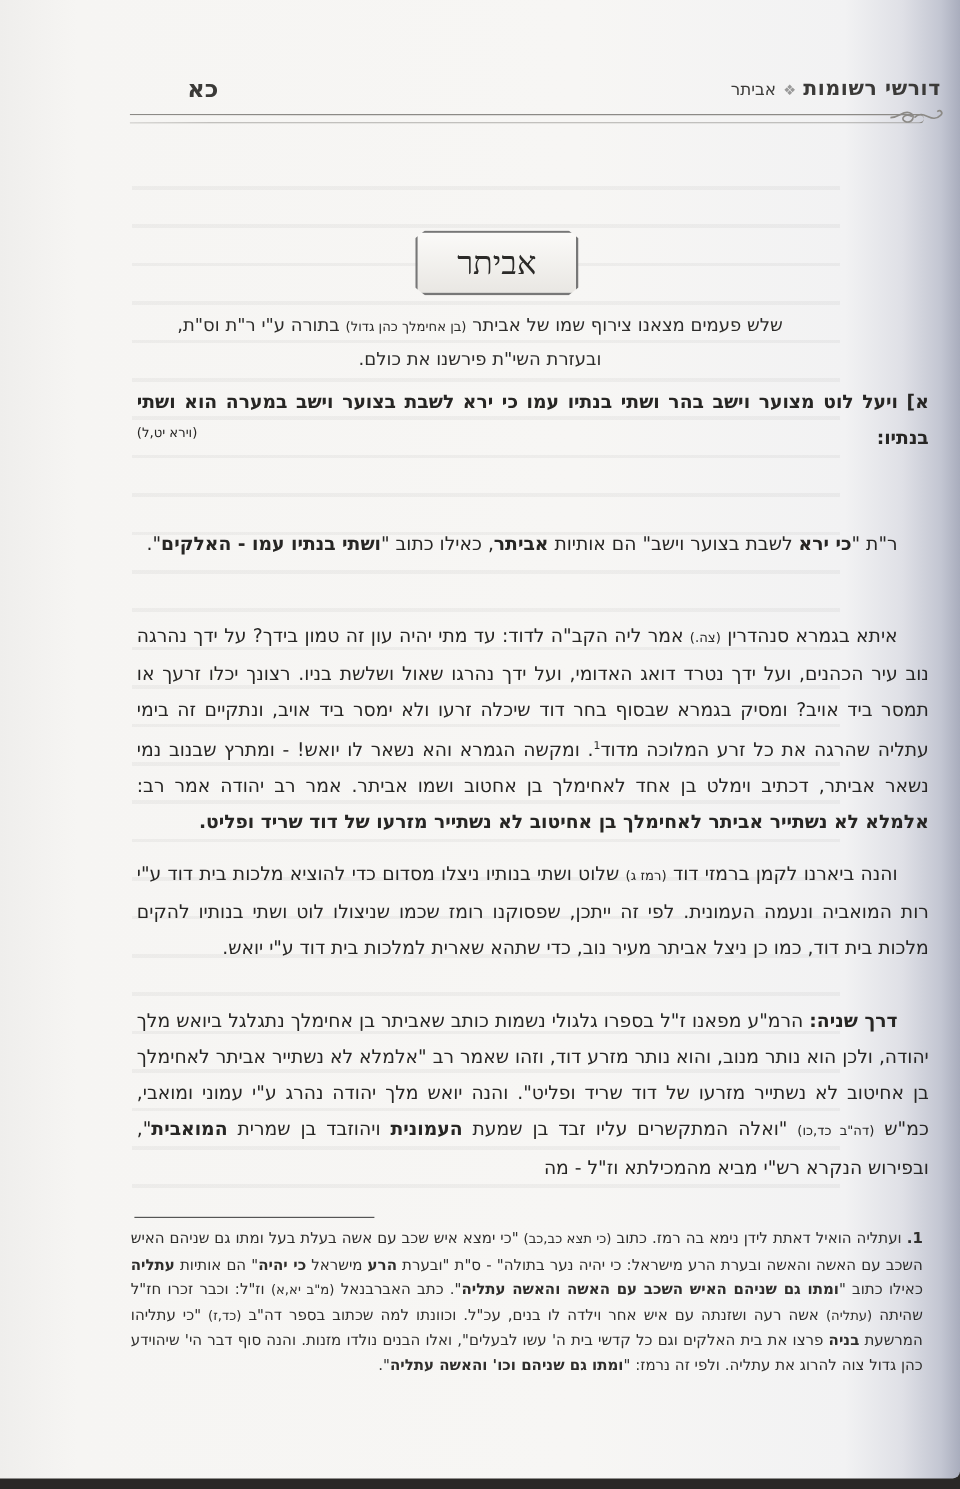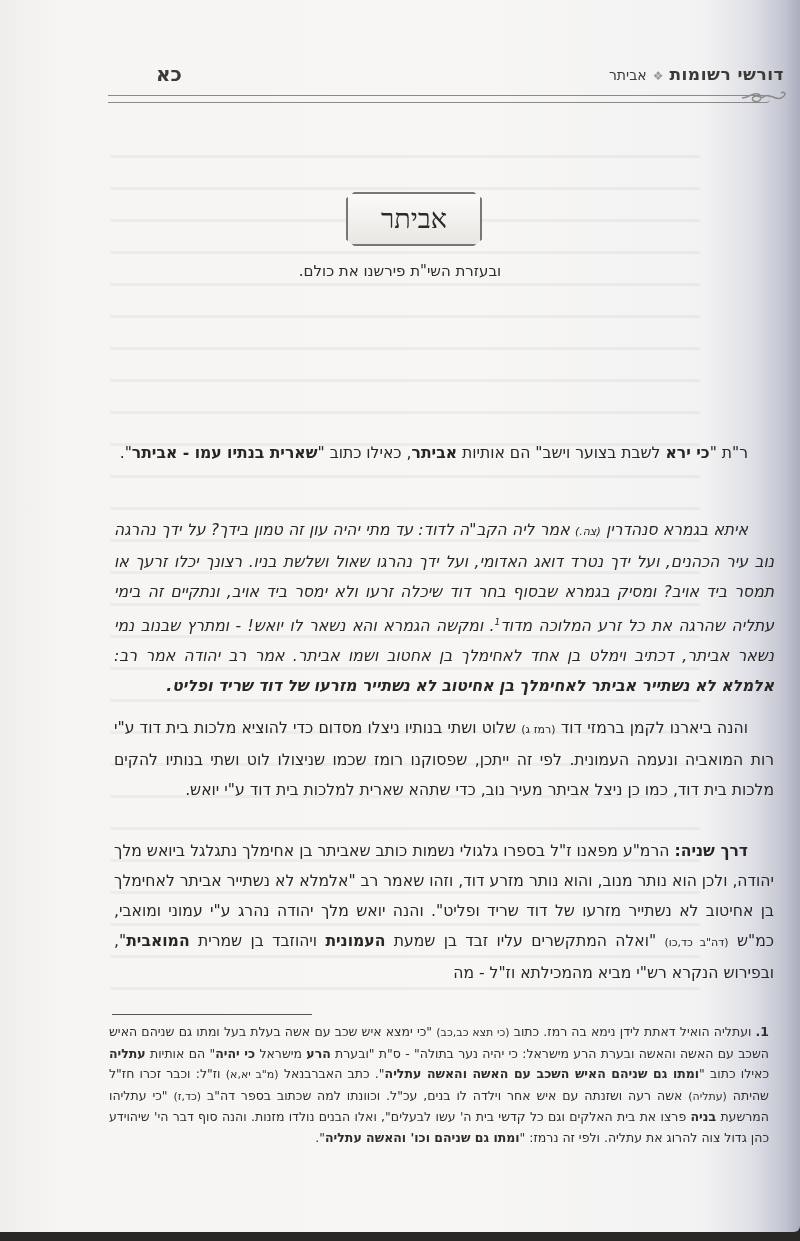--- a/index.html
+++ b/index.html
@@ -45,21 +45,21 @@
   .title-box span { font-family: "DejaVu Serif", serif; font-size: 27px; color: #2b2a28; }
 
   .intro { position: absolute; top: 258px; left: 120px; width: 560px; text-align: center; font-size: 15px; line-height: 26px; color: #2d2c2a; }
   .small { font-size: 11px; }
 
   .body { position: absolute; right: 26px; width: 660px; color: #272624; font-size: 15.6px; line-height: 30px; text-align: justify; text-align-last: right; }
   .b { font-weight: bold; }
   .verse { top: 320px; font-weight: bold; line-height: 30px; }
   .verse .src { font-weight: normal; font-size: 11px; position: absolute; left: 0; bottom: 4px; }
   .p1 { top: 438px; }
-  .p2 { top: 515px; font-style: italic; }
+  .p2 { top: 515px; }
   .p3 { top: 713px; }
   .p4 { top: 836px; }
   .indent { text-indent: 26px; }
   sup { font-size: 9px; }
 
   .fn-rule { position: absolute; top: 1014px; left: 112px; width: 200px; height: 0; border-top: 1.3px solid #555; }
   .footnote { position: absolute; top: 1022px; right: 31px; width: 660px; font-size: 12.5px; line-height: 20.5px; color: #2f2e2c; text-align: justify; text-align-last: right; }
   .footnote .num { font-weight: bold; }
 </style>
 </head>
@@ -78,26 +78,32 @@
   <div class="rule"></div>
   <svg class="flourish" viewBox="0 0 48 20">
     <path d="M2 10 C10 10 12 4 18 6 C24 8 20 16 14 13 C10 11 14 6 20 9 M22 10 C30 2 36 16 44 8 C46 6 44 3 41 5" fill="none" stroke="#8c8a86" stroke-width="1.4"></path>
   </svg>
 
   <div class="title-box">
     <span>אביתר</span>
   </div>
 
   <div class="intro">
+    <div><span>שלש פעמים מצאנו צירוף שמו של אביתר</span> <span class="small">(בן אחימלך כהן גדול)</span> <span>בתורה ע"י ר"ת וס"ת,</span></div>
     <div>ובעזרת השי"ת פירשנו את כולם.</div>
   </div>
 
+  <div class="body verse">
+    <span>א]</span>
+    <span>ויעל לוט מצוער וישב בהר ושתי בנתיו עמו כי ירא לשבת בצוער וישב במערה הוא ושתי בנתיו:</span>
+    <span class="src">(וירא יט,ל)</span>
+  </div>
 
   <div class="body p1 indent">
-    <span>ר"ת "</span><span class="b">כי ירא</span><span> לשבת בצוער וישב" הם אותיות </span><span class="b">אביתר</span><span>, כאילו כתוב "</span><span class="b">שארית בנתיו עמו - אביתר</span><span>".</span>
+    <span>ר"ת "</span><span class="b">כי ירא</span><span> לשבת בצוער וישב" הם אותיות </span><span class="b">אביתר</span><span>, כאילו כתוב "</span><span class="b">ושתי בנתיו עמו - האלקים</span><span>".</span>
   </div>
 
   <div class="body p2 indent">
     <span>איתא בגמרא סנהדרין</span> <span class="small">(צה.)</span> <span>אמר ליה הקב"ה לדוד: עד מתי יהיה עון זה טמון בידך? על ידך נהרגה נוב עיר הכהנים, ועל ידך נטרד דואג האדומי, ועל ידך נהרגו שאול ושלשת בניו. רצונך יכלו זרעך או תמסר ביד אויב? ומסיק בגמרא שבסוף בחר דוד שיכלה זרעו ולא ימסר ביד אויב, ונתקיים זה בימי עתליה שהרגה את כל זרע המלוכה מדוד</span><sup>1</sup><span>. ומקשה הגמרא והא נשאר לו יואש! - ומתרץ שבנוב נמי נשאר אביתר, דכתיב וימלט בן אחד לאחימלך בן אחטוב ושמו אביתר. אמר רב יהודה אמר רב: </span><span class="b">אלמלא לא נשתייר אביתר לאחימלך בן אחיטוב לא נשתייר מזרעו של דוד שריד ופליט.</span>
   </div>
 
   <div class="body p3 indent">
     <span>והנה ביארנו לקמן ברמזי דוד</span> <span class="small">(רמז ג)</span> <span>שלוט ושתי בנותיו ניצלו מסדום כדי להוציא מלכות בית דוד ע"י רות המואביה ונעמה העמונית. לפי זה ייתכן, שפסוקנו רומז שכמו שניצולו לוט ושתי בנותיו להקים מלכות בית דוד, כמו כן ניצל אביתר מעיר נוב, כדי שתהא שארית למלכות בית דוד ע"י יואש.</span>
   </div>
 

